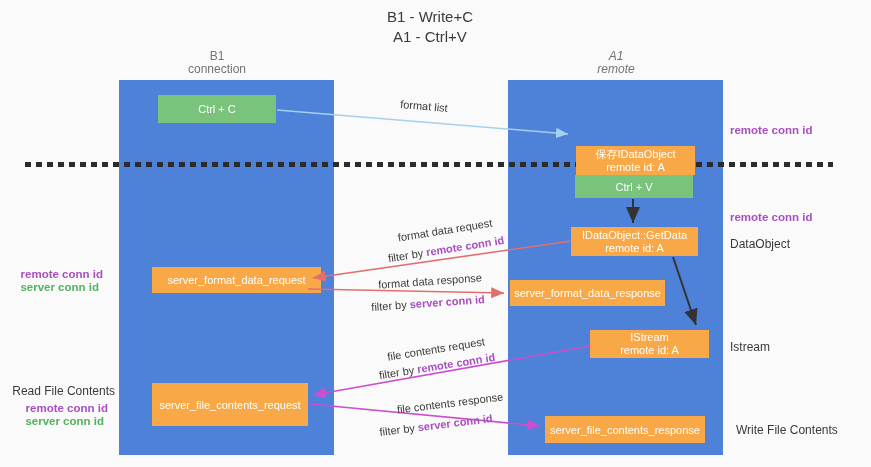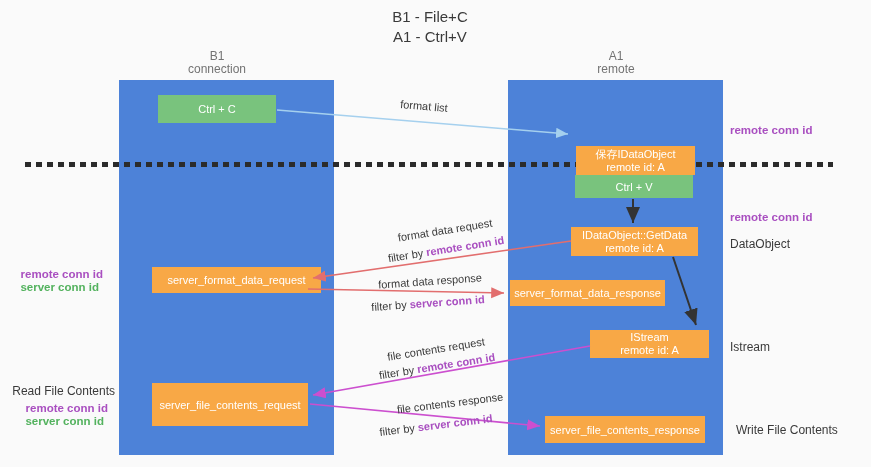--- a/index.html
+++ b/index.html
@@ -33,29 +33,29 @@
   .side.purple { color:#a94fc0; font-weight:bold; font-size:11.5px; }
   .side.greenl { color:#53b25e; font-weight:bold; font-size:11.5px; }
   .ralign { text-align:right; }
 </style>
 </head>
 <body>
 
 <div id="canvas">
 
   <div class="title">
-    <div>B1 - File+C</div>
+    <div>B1 - Write+C</div>
     <div>A1 - Ctrl+V</div>
   </div>
 
   <div class="lane-header" style="left:217px; top:50px;">
     <div>B1</div>
     <div>connection</div>
   </div>
-  <div class="lane-header" style="left:616px; top:50px;">
+  <div class="lane-header" style="left:616px; top:50px;font-style:italic;">
     <div>A1</div>
     <div>remote</div>
   </div>
 
   <div class="lane" style="left:119px;"></div>
   <div class="lane" style="left:508px;"></div>
 
   <div class="dashes"></div>
 
   <div class="node green" style="left:158px; top:95px; width:118px; height:28px;">

